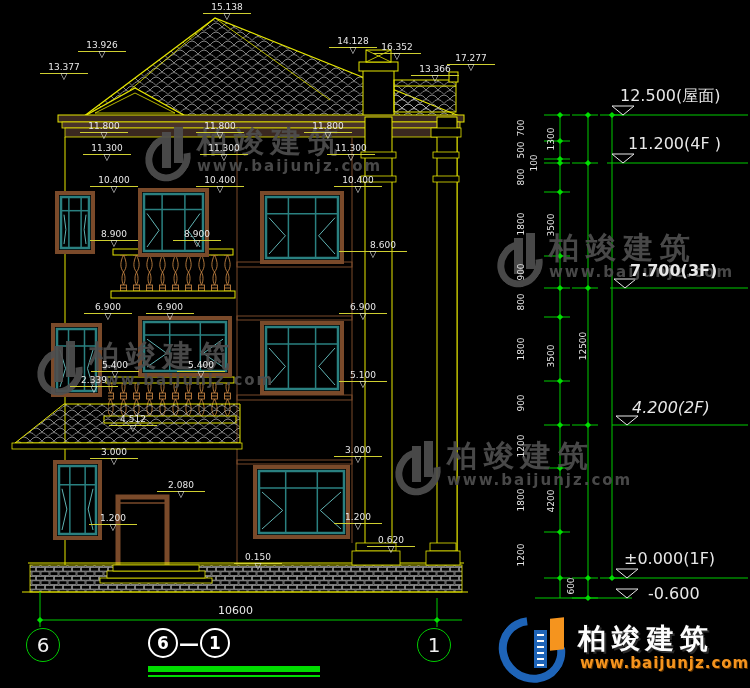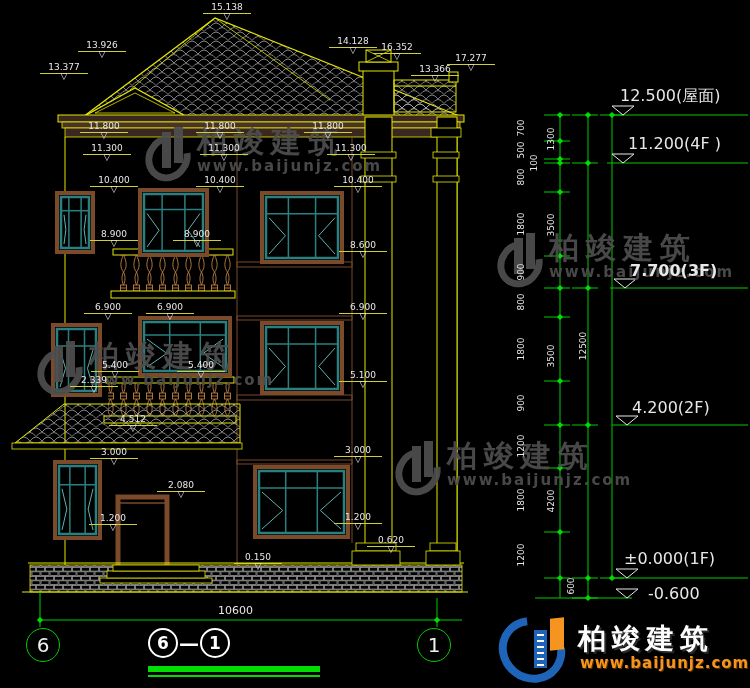--- a/index.html
+++ b/index.html
@@ -368,21 +368,21 @@
       <div class="ann dim" style="left: 196px; top: 121px;"><span>11.800</span><span class="tri">▽</span></div>
       <div class="ann dim" style="left: 304px; top: 121px;"><span>11.800</span><span class="tri">▽</span></div>
       <div class="ann dim" style="left: 83px; top: 143px;"><span>11.300</span><span class="tri">▽</span></div>
       <div class="ann dim" style="left: 200px; top: 143px;"><span>11.300</span><span class="tri">▽</span></div>
       <div class="ann dim" style="left: 327px; top: 143px;"><span>11.300</span><span class="tri">▽</span></div>
       <div class="ann dim" style="left: 90px; top: 175px;"><span>10.400</span><span class="tri">▽</span></div>
       <div class="ann dim" style="left: 196px; top: 175px;"><span>10.400</span><span class="tri">▽</span></div>
       <div class="ann dim" style="left: 334px; top: 175px;"><span>10.400</span><span class="tri">▽</span></div>
       <div class="ann dim" style="left: 90px; top: 229px;"><span>8.900</span><span class="tri">▽</span></div>
       <div class="ann dim" style="left: 173px; top: 229px;"><span>8.900</span><span class="tri">▽</span></div>
-      <div class="ann dim" style="left: 339px; top: 240px;"><span>8.600</span><span class="tri">▽</span></div>
+      <div class="ann dim" style="left: 339px; top: 240px; padding-left: 20px;"><span>8.600</span><span class="tri">▽</span></div>
       <div class="ann dim" style="left: 84px; top: 302px;"><span>6.900</span><span class="tri">▽</span></div>
       <div class="ann dim" style="left: 146px; top: 302px;"><span>6.900</span><span class="tri">▽</span></div>
       <div class="ann dim" style="left: 339px; top: 302px;"><span>6.900</span><span class="tri">▽</span></div>
       <div class="ann dim" style="left: 91px; top: 360px;"><span>5.400</span><span class="tri">▽</span></div>
       <div class="ann dim" style="left: 177px; top: 360px;"><span>5.400</span><span class="tri">▽</span></div>
       <div class="ann dim" style="left: 339px; top: 370px;"><span>5.100</span><span class="tri">▽</span></div>
       <div class="ann dim" style="left: 70px; top: 375px;"><span>2.339</span><span class="tri">▽</span></div>
       <div class="ann dim" style="left: 109px; top: 414px;"><span>4.512</span><span class="tri">▽</span></div>
       <div class="ann dim" style="left: 90px; top: 447px;"><span>3.000</span><span class="tri">▽</span></div>
       <div class="ann dim" style="left: 334px; top: 445px;"><span>3.000</span><span class="tri">▽</span></div>
@@ -406,21 +406,21 @@
       <div class="ann rot" style="left: 521px; top: 555px;">1200</div>
       <div class="ann rot" style="left: 551px; top: 139px;">1300</div>
       <div class="ann rot" style="left: 551px; top: 225px;">3500</div>
       <div class="ann rot" style="left: 551px; top: 356px;">3500</div>
       <div class="ann rot" style="left: 551px; top: 501px;">4200</div>
       <div class="ann rot" style="left: 571px; top: 586px;">600</div>
       <div class="ann rot" style="left: 583px; top: 346px;">12500</div>
       <div class="ann elev" style="left: 620px; top: 86px;">12.500(屋面)</div>
       <div class="ann elev" style="left: 628px; top: 134px;">11.200(4F )</div>
       <div class="ann elev" style="left: 630px; top: 261px; font-weight: bold;">7.700(3F)</div>
-      <div class="ann elev" style="left: 632px; top: 398px;">4.200(2F)</div>
+      <div class="ann elev" style="left: 632px; top: 398px; font-style: italic;">4.200(2F)</div>
       <div class="ann elev" style="left: 624px; top: 549px;">±0.000(1F)</div>
       <div class="ann elev" style="left: 648px; top: 584px; text-align: right;">-0.600</div>
     </div>
 
   <div class="bubble" style="left:26px;top:628px;">6</div>
   <div class="bubble" style="left:417px;top:628px;">1</div>
 
   <div class="titlebar">
     <span class="tcirc">6</span>
     <span class="tdash">—</span>

